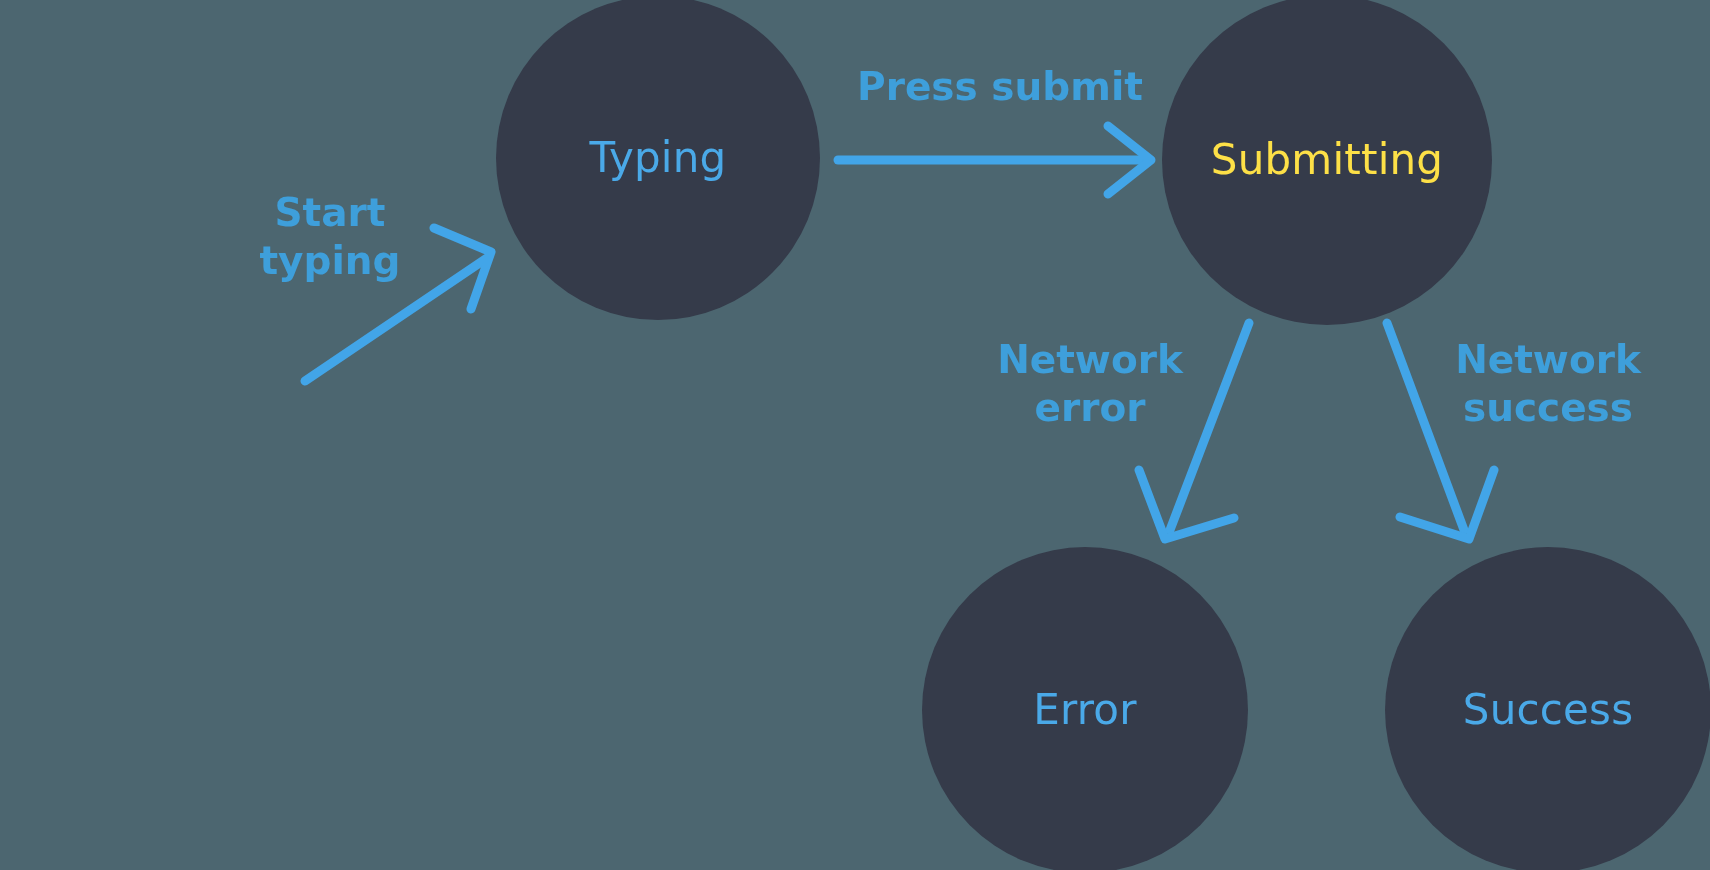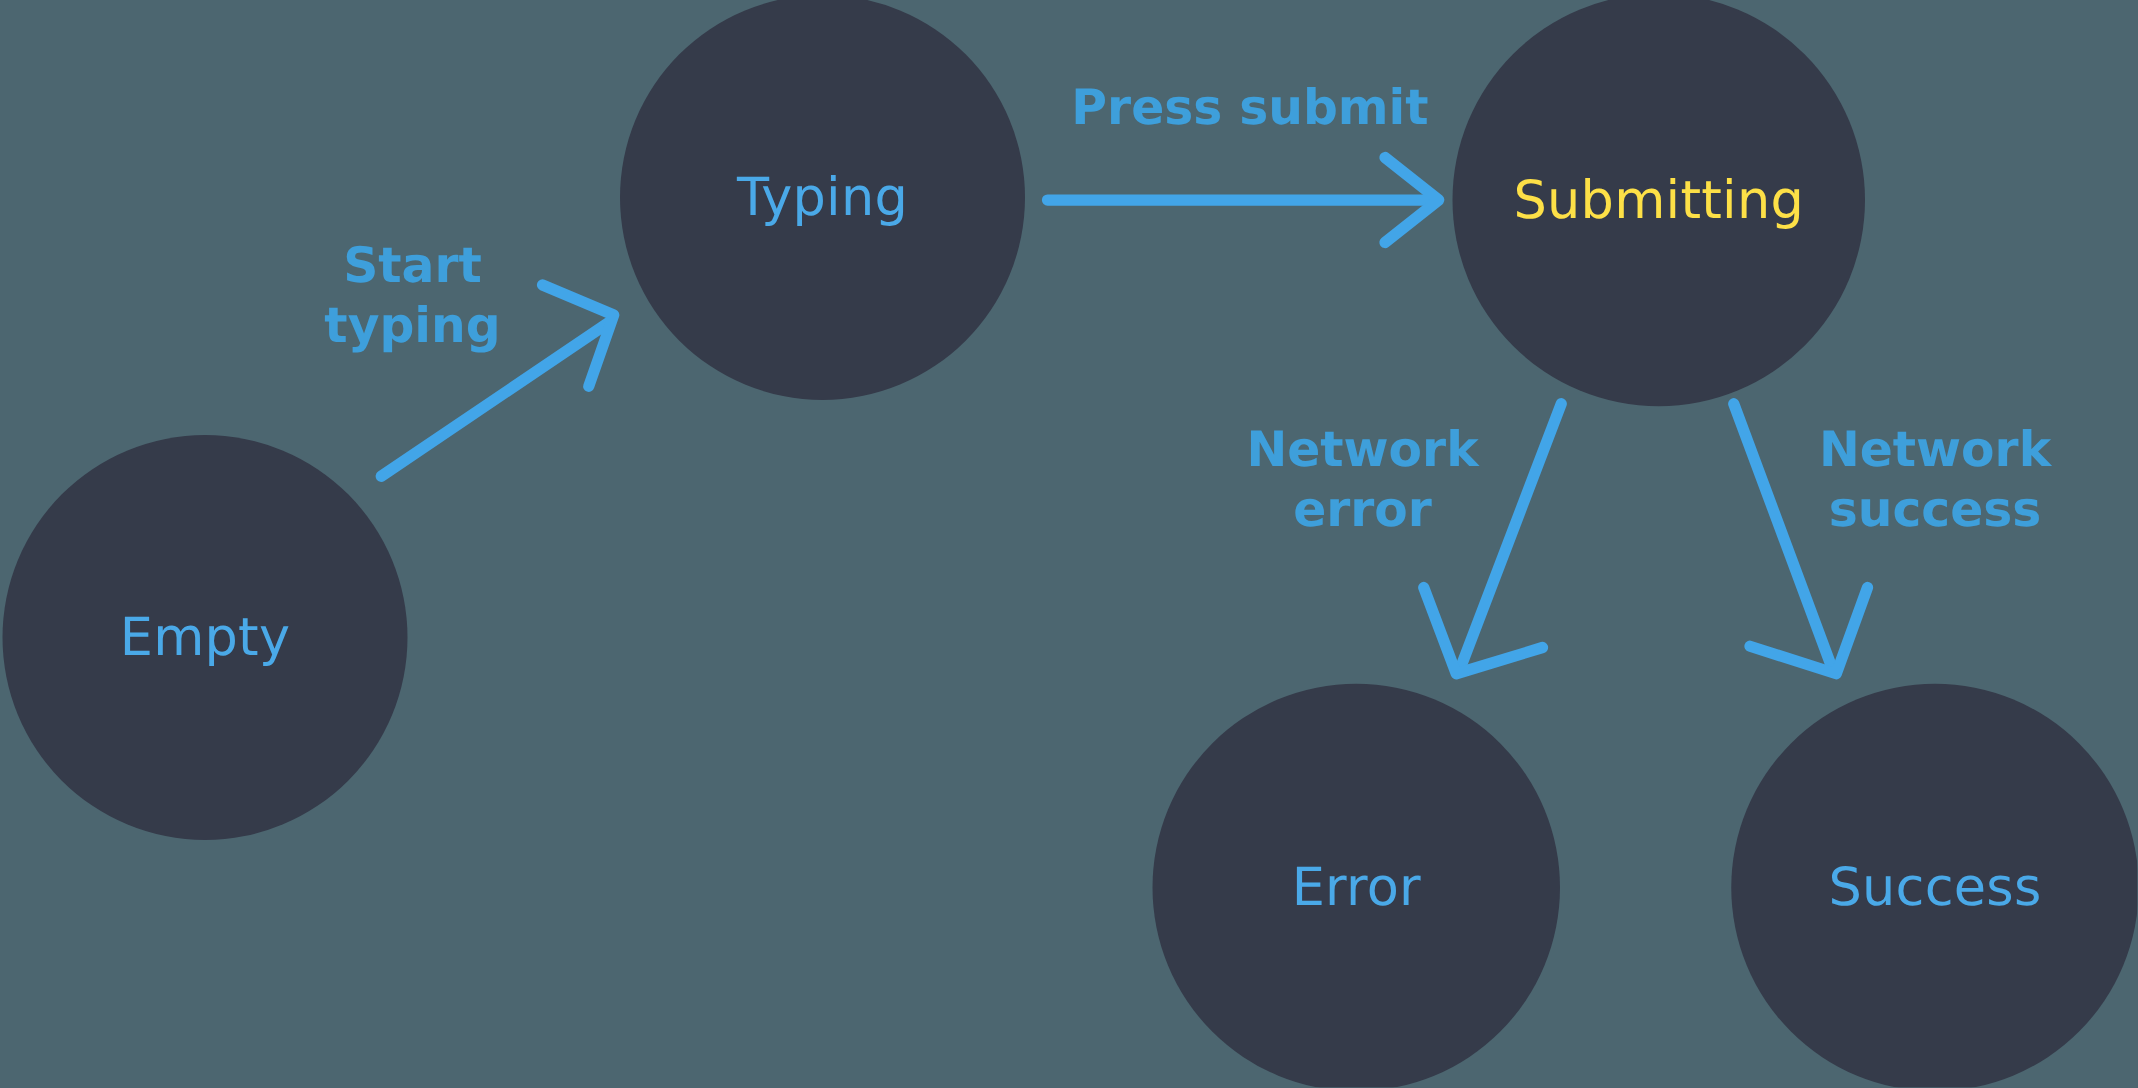--- a/index.html
+++ b/index.html
@@ -71,23 +71,20 @@
         <line x1="1249" y1="323" x2="1170" y2="530"></line>
         <polyline points="1139,470 1165,539 1234,518"></polyline>
       </g>
       <g>
         <line x1="1387" y1="323" x2="1464" y2="530"></line>
         <polyline points="1400,517 1469,539 1494,470"></polyline>
       </g>
     </g>
   </svg>
 
-  <div class="node" style="left: 2px; top: 348px; width: 324px; height: 324px; background: rgb(53, 59, 74);">
-    <span class="node-label" style="color: rgb(74, 169, 232);">Empty</span>
-  </div>
   <div class="node" style="left: 496px; top: -4px; width: 324px; height: 324px; background: rgb(53, 59, 74);">
     <span class="node-label" style="color: rgb(74, 169, 232);">Typing</span>
   </div>
   <div class="node" style="left: 1162px; top: -5px; width: 330px; height: 330px; background: rgb(53, 59, 74);">
     <span class="node-label" style="color: #fde047;">Submitting</span>
   </div>
   <div class="node" style="left: 922px; top: 547px; width: 326px; height: 326px; background: rgb(53, 59, 74);">
     <span class="node-label" style="color: rgb(74, 169, 232);">Error</span>
   </div>
   <div class="node" style="left: 1385px; top: 547px; width: 326px; height: 326px; background: rgb(53, 59, 74);">

